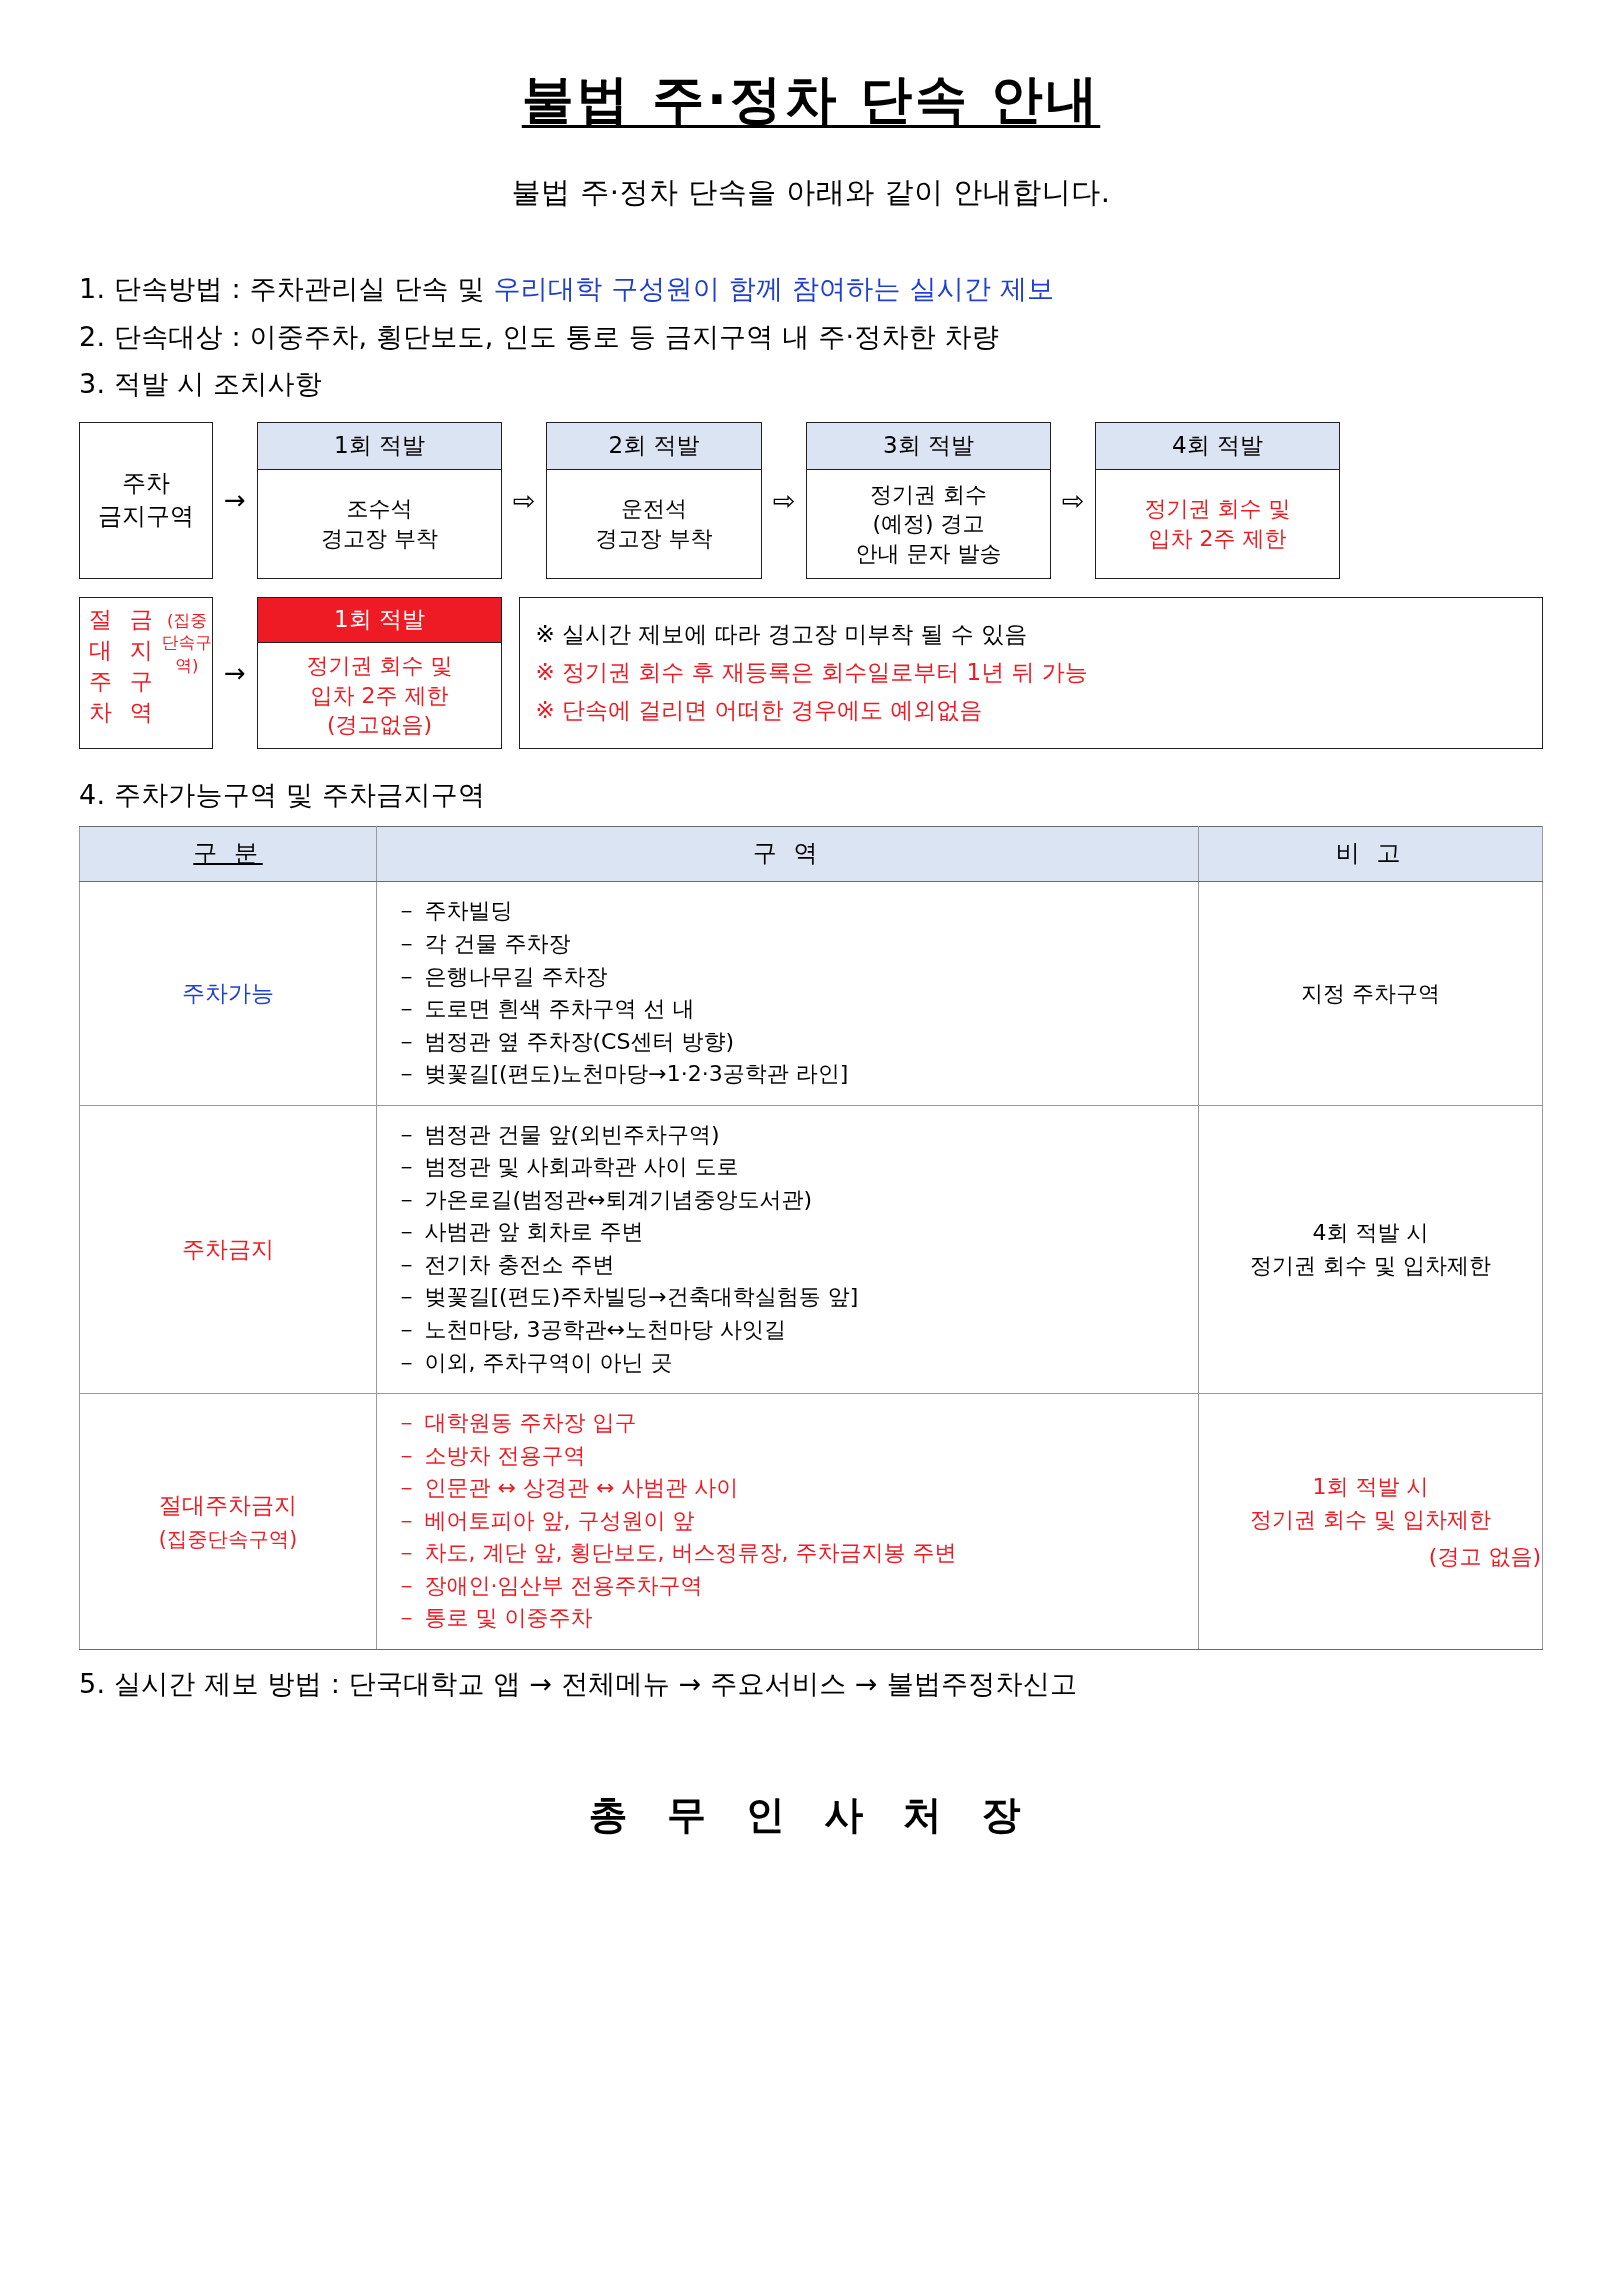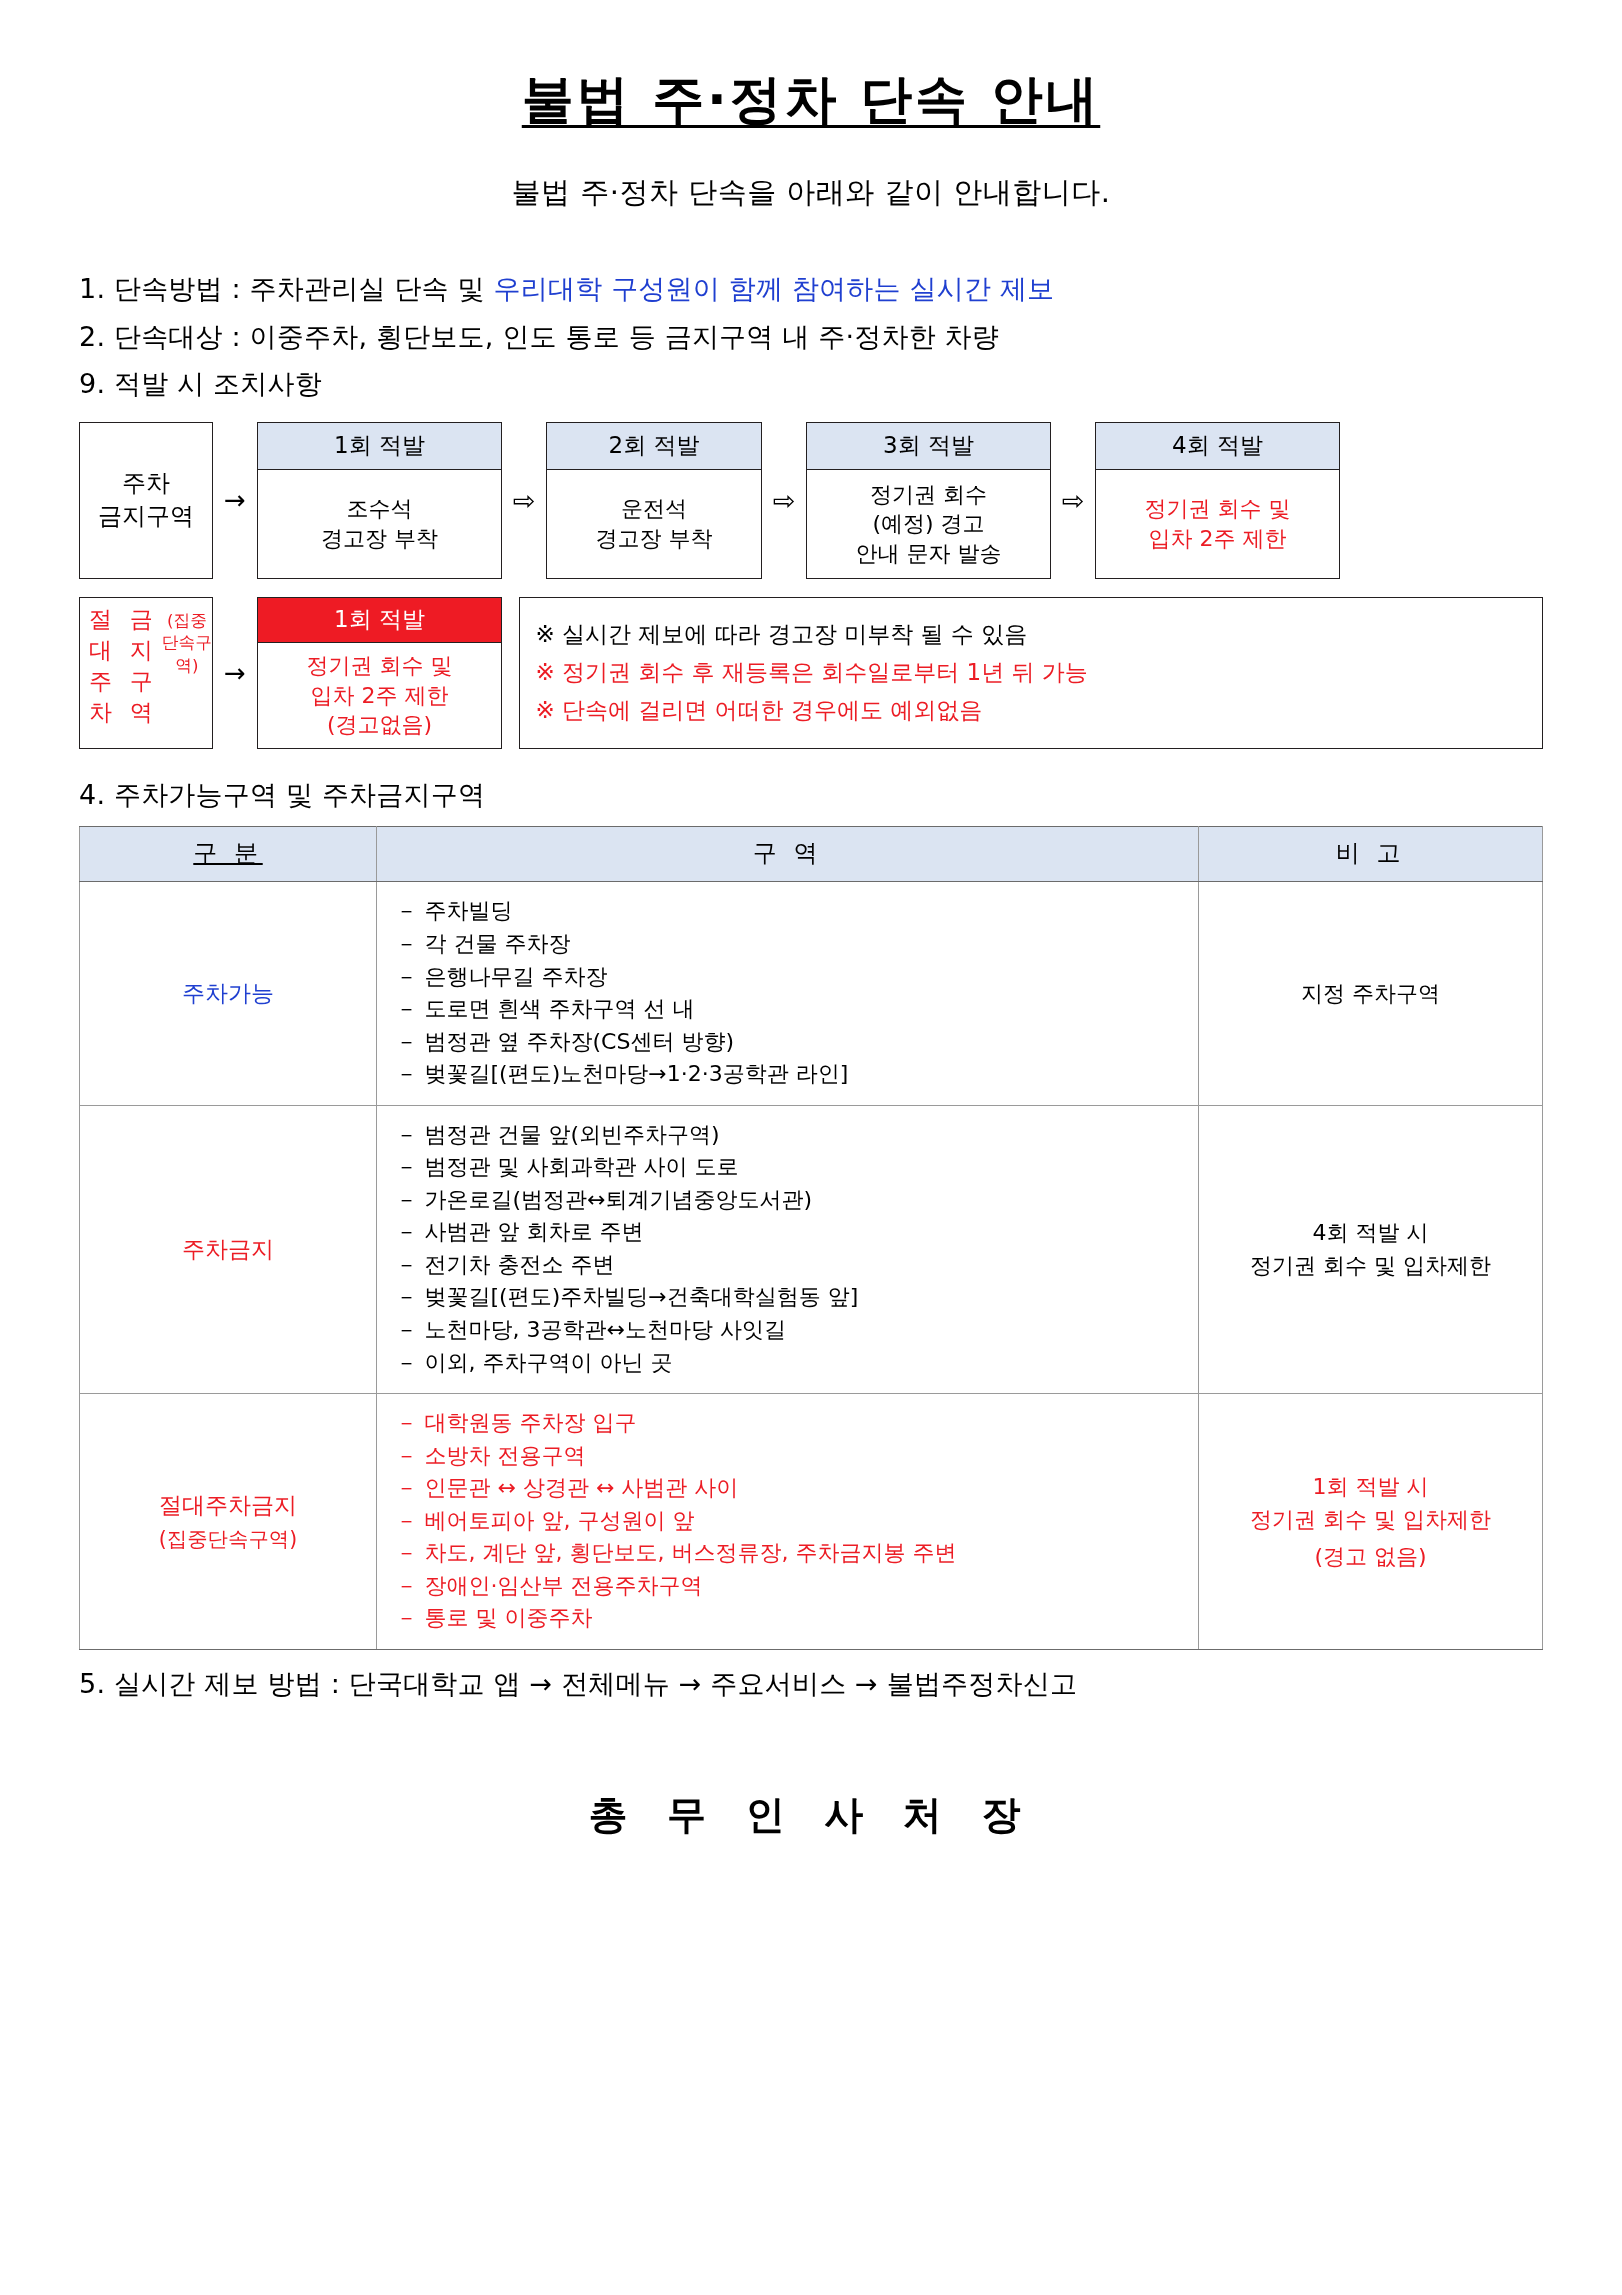--- a/index.html
+++ b/index.html
@@ -211,21 +211,21 @@
     padding: 13px 18.5px 14px 18.5px;
     font-size: 22px;
     line-height: 1.48;
   }
   td.zonelist div { white-space: nowrap; }
   td.note {
     text-align: center;
     font-size: 22px;
     line-height: 1.5;
   }
-  td.note .sub { display: block; margin-top: 4.6px; }
+  td.note .sub { display: block; margin-top: 4.6px; text-align: right; }
   tr.last td { border-bottom: 1.9px solid #6b6b6b; }
 
   
   .item5 {
     font-size: 27px;
     margin-top: 15.7px;
     letter-spacing: 0.2px;
     white-space: nowrap;
   }
   .signature {
@@ -245,21 +245,21 @@
 
   <div class="subtitle-block">
     <div>불법 주·정차 단속을 아래와 같이 안내합니다.</div>
   </div>
 
   <div class="item-list">
     <div class="item-line">
       <span>1. 단속방법 : 주차관리실 단속 및 </span><span class="blue">우리대학 구성원이 함께 참여하는 실시간 제보</span>
     </div>
     <div class="item-line">2. 단속대상 : 이중주차, 횡단보도, 인도 통로 등 금지구역 내 주·정차한 차량</div>
-    <div class="item-line">9. 적발 시 조치사항</div>
+    <div class="item-line">3. 적발 시 조치사항</div>
   </div>
 
   <div class="flow-wrap">
     <div class="flow-box box-first">
       <div class="inner">
         <div>주차</div>
         <div>금지구역</div>
       </div>
     </div>
 

